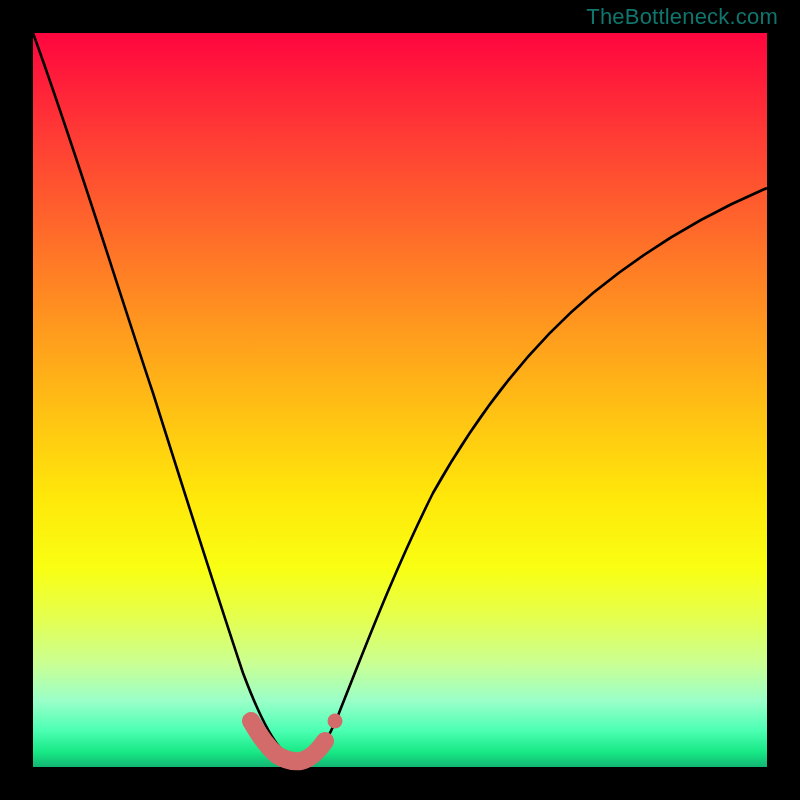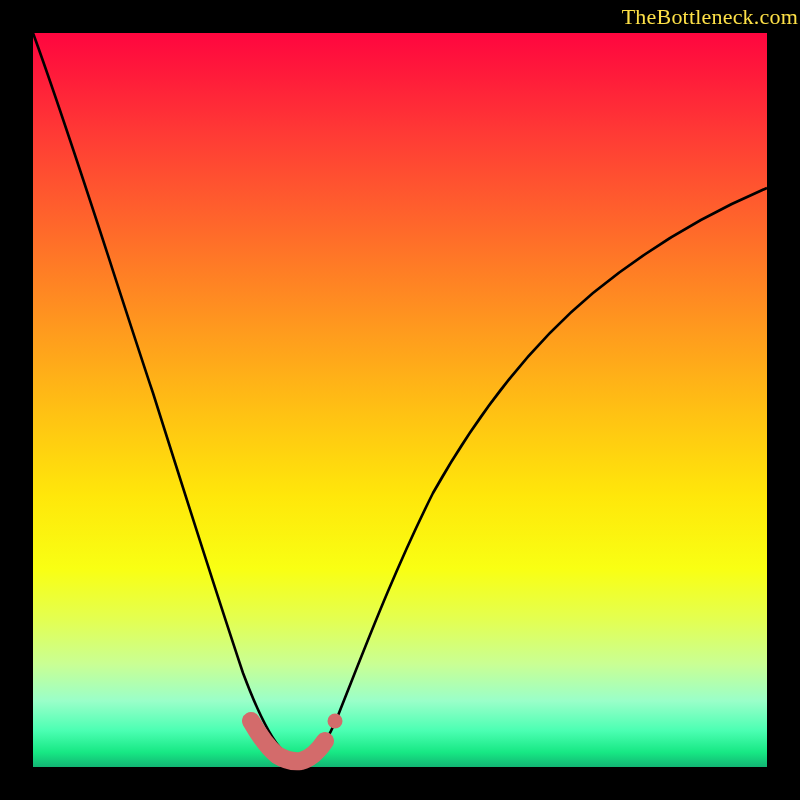--- a/index.html
+++ b/index.html
@@ -15,26 +15,25 @@
     position: absolute;
     left: 0;
     top: 0;
     width: 800px;
     height: 800px;
     background: #000;
   }
   .watermark {
     position: absolute;
     top: 4px;
-    right: 2px;
-    color: #fde047;
+    right: 22px;
+    color: #0f766e;
     font-size: 22px;
     font-weight: 400;
     letter-spacing: 0.2px;
-    font-family: Liberation Serif, serif;
   }
   .plot {
     position: absolute;
     left: 33px;
     top: 33px;
     width: 734px;
     height: 734px;
     
     background: linear-gradient(
       to bottom,

